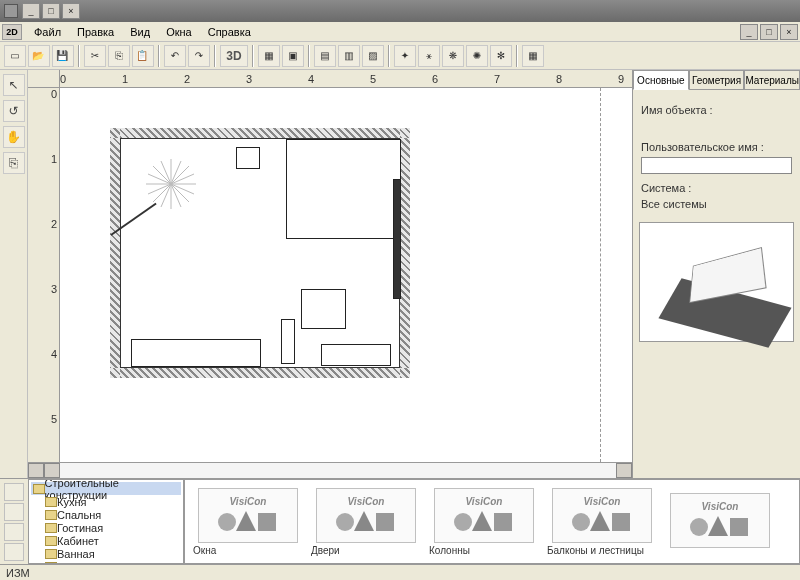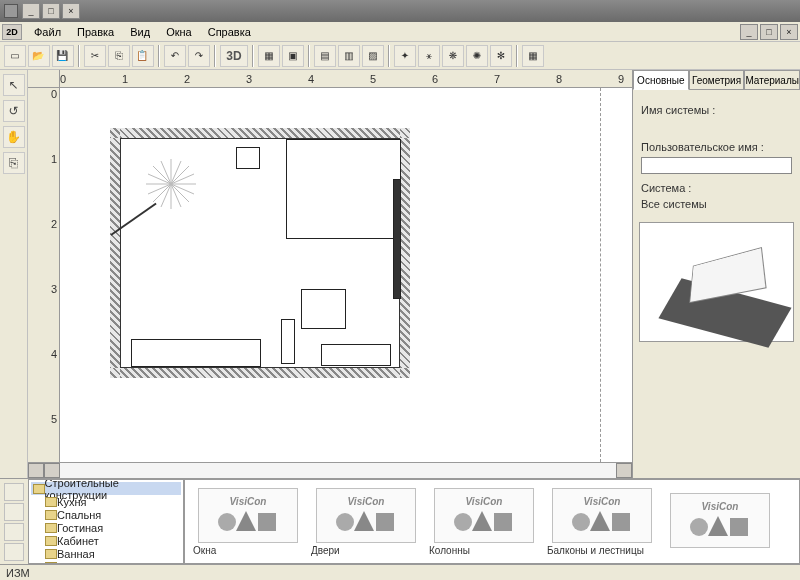--- a/index.html
+++ b/index.html
@@ -197,21 +197,21 @@
     </div>
   </div>
 
   <div class="rpanel">
     <div class="rtabs">
       <div class="rtab active">Основные</div>
       <div class="rtab">Геометрия</div>
       <div class="rtab">Материалы</div>
     </div>
     <div class="rcontent">
-      <div class="lbl">Имя системы :</div>
+      <div class="lbl">Имя объекта :</div>
       <div class="lbl" style="margin-top:25px">Пользовательское имя :</div>
       <input type="text" value="" style="">
       <div class="lbl">Система :</div>
       <div style="font-weight:normal">Все системы</div>
     </div>
     <div class="preview3d">
       <div class="shadow"></div>
       <div class="box"></div>
     </div>
   </div>

